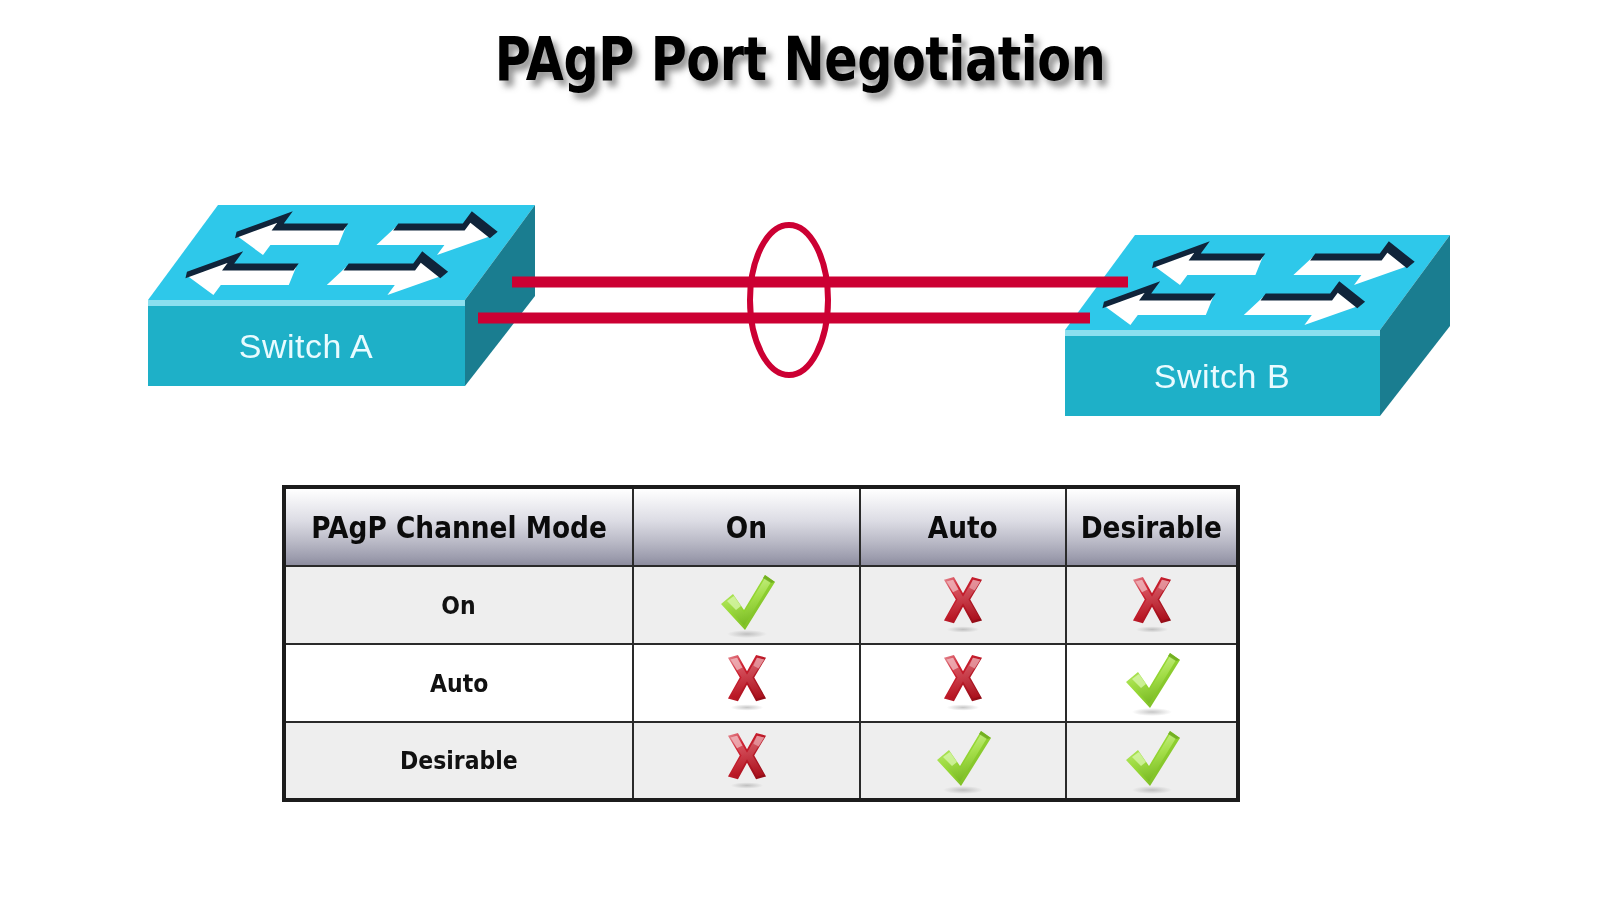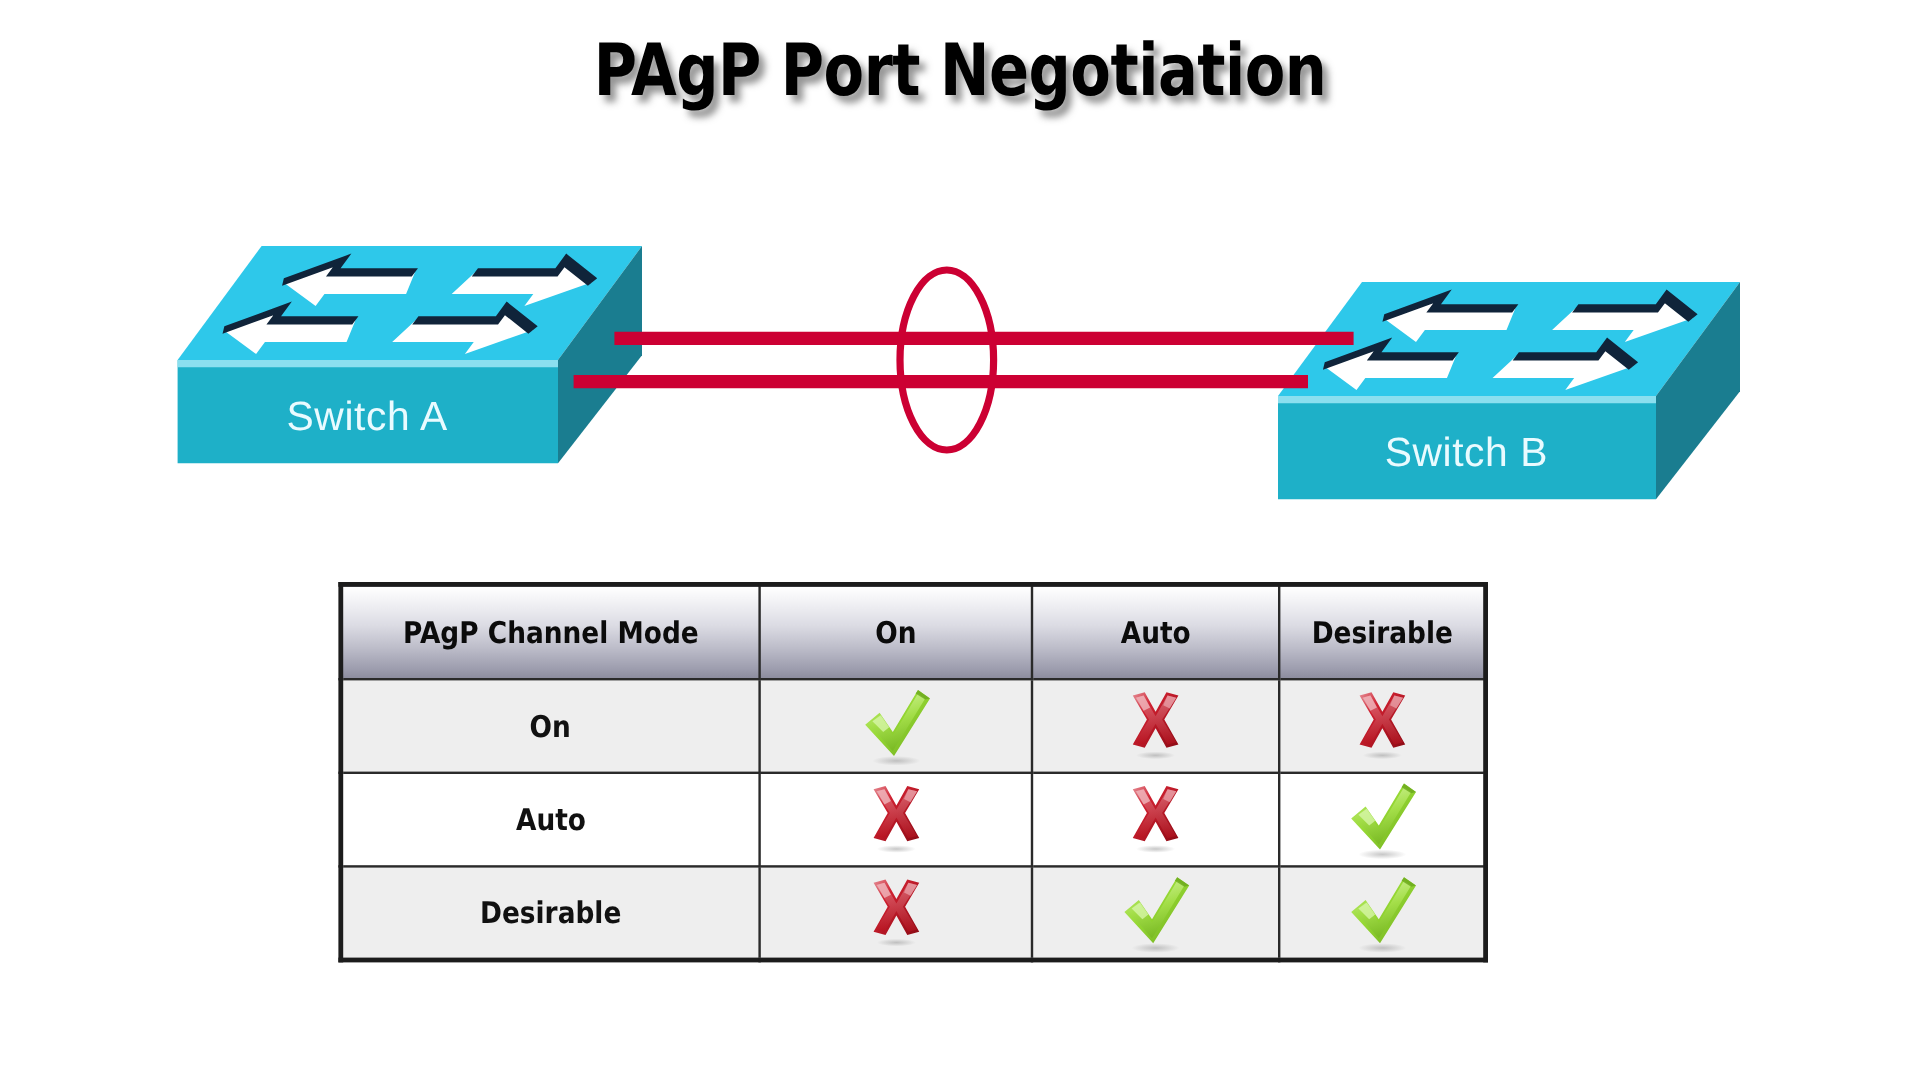--- a/index.html
+++ b/index.html
@@ -76,21 +76,21 @@
     height: 76px;
     background: linear-gradient(to bottom,
         #ffffff 0%,
         #f2f2f5 16%,
         #dcdce4 42%,
         #b9b9c6 70%,
         #9d9dae 90%,
         #8d8d9f 100%);
     font-family: "DejaVu Sans", sans-serif;
     font-weight: bold;
-    font-size: 25px;
+    font-size: 30px;
     color: #0b0b0b;
     letter-spacing: 0px;
   }
   #matrix-table thead th span {
     display: inline-block;
     transform: scaleX(0.88);
   }
   #matrix-table tbody tr {
     height: 78px;
   }

